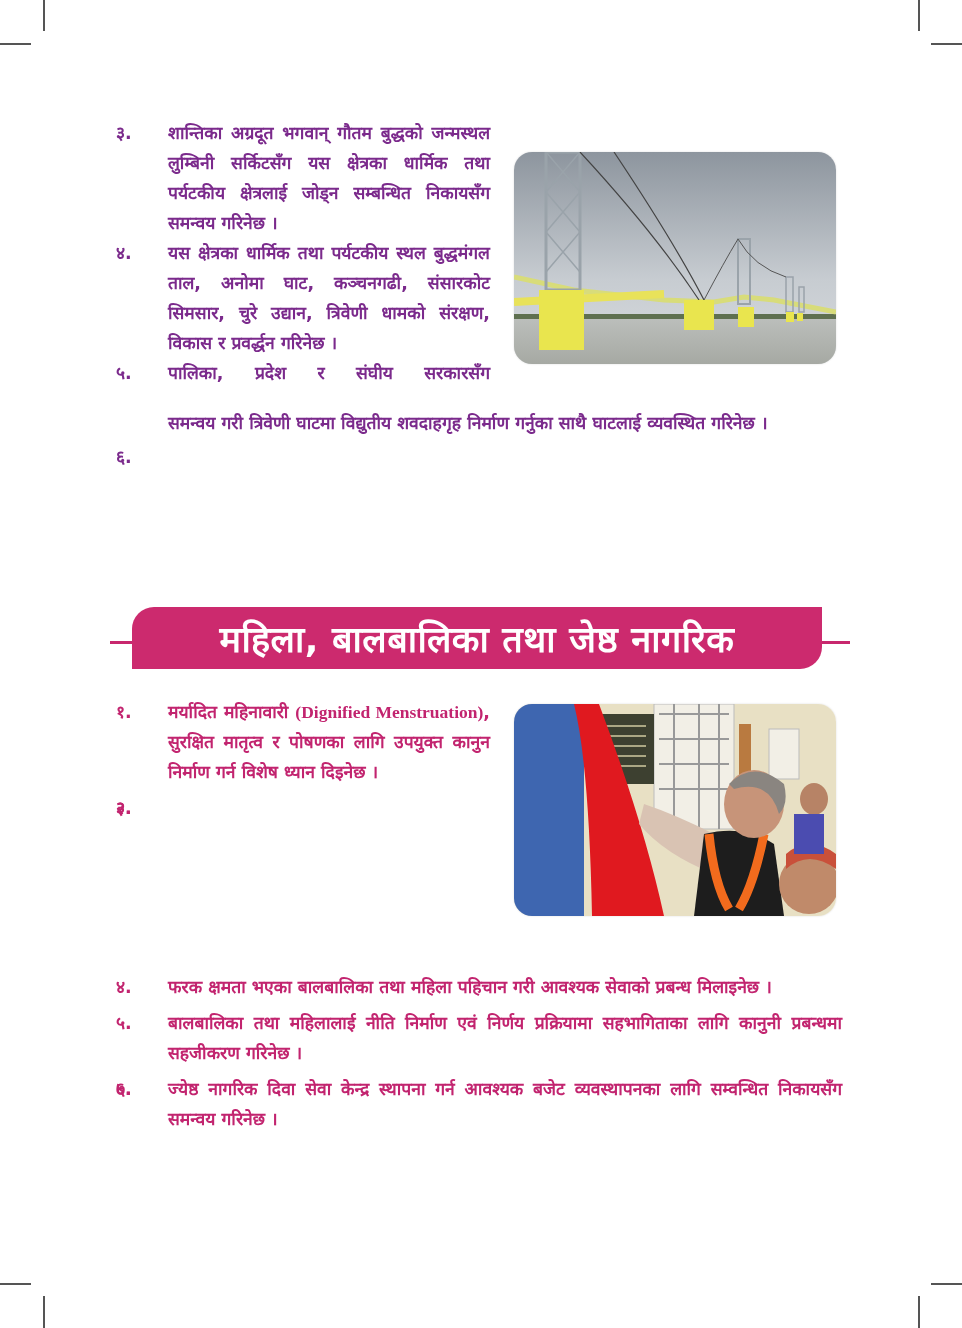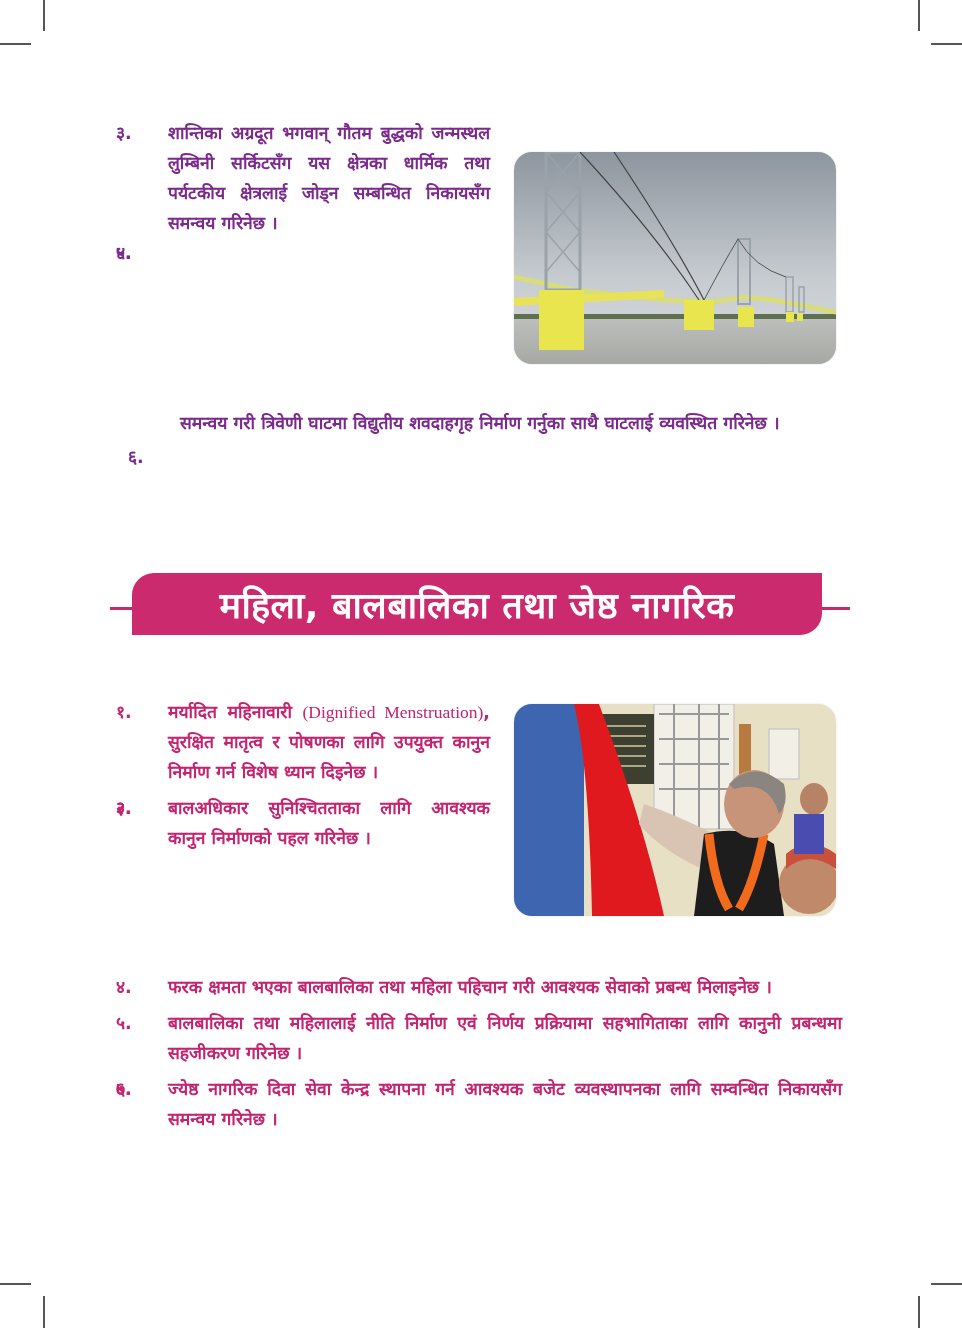--- a/index.html
+++ b/index.html
@@ -4,23 +4,23 @@
 <style>
   html, body { margin: 0; padding: 0; }
   body { width: 962px; height: 1328px; background: #ffffff; position: relative; overflow: hidden;
          font-family: "DejaVu Sans", sans-serif; }
   .crop { position: absolute; background: #555; }
   .list { position: absolute; margin: 0; padding: 0; list-style: none; }
   .item { position: relative; padding-left: 52px; font-weight: bold; font-size: 17.5px; line-height: 30px; text-align: justify; }
   .num { position: absolute; left: 0; top: 0; }
   .purple { color: #7b2a8c; }
   .magenta { color: #c2246f; }
-  .latin { font-family: "Liberation Serif", serif; font-weight: normal; }
+  .latin { font-family: "Liberation Serif", serif; font-weight: bold; }
   .photo { position: absolute; border-radius: 18px; overflow: hidden; box-shadow: 0 0 2px rgba(0,0,0,0.15); }
-  .header-wrap { position: absolute; left: 110px; top: 573px; width: 740px; height: 62px; }
+  .header-wrap { position: absolute; left: 110px; top: 607px; width: 740px; height: 62px; }
   .header-line { position: absolute; top: 34px; height: 3px; background: #c8286e; }
   .header-bar { position: absolute; left: 22px; top: 0; width: 690px; height: 62px; background: #cc2a6e;
                 border-radius: 22px 0 22px 0; display: flex; align-items: center; justify-content: center; }
   .header-title { color: #ffffff; font-weight: bold; font-size: 36px; letter-spacing: 0.5px; font-family: "DejaVu Sans", sans-serif; }
 </style>
 </head>
 <body>
 
 <div class="crop" style="left:43px;top:0;width:2px;height:31px;"></div>
 <div class="crop" style="left:0;top:43px;width:31px;height:2px;"></div>
@@ -69,26 +69,28 @@
   </svg>
 </div>
 
 <ul class="list purple" style="left:116px;top:118px;width:374px;">
   <li class="item">
     <span class="num">३.</span>
     <span>शान्तिका अग्रदूत भगवान् गौतम बुद्धको जन्मस्थल लुम्बिनी सर्किटसँग यस क्षेत्रका धार्मिक तथा पर्यटकीय क्षेत्रलाई जोड्न सम्बन्धित निकायसँग समन्वय गरिनेछ ।</span>
   </li>
   <li class="item">
     <span class="num">४.</span>
+    <span>यस क्षेत्रका धार्मिक तथा पर्यटकीय स्थल बुद्धमंगल ताल, अनोमा घाट, कञ्चनगढी, संसारकोट सिमसार, चुरे उद्यान, त्रिवेणी धामको संरक्षण, विकास र प्रवर्द्धन गरिनेछ ।</span>
   </li>
   <li class="item">
     <span class="num">५.</span>
+    <span style="display:block;text-align-last:justify;">पालिका, प्रदेश र संघीय सरकारसँग</span>
   </li>
 </ul>
-<ul class="list purple" style="left:116px;top:408px;width:726px;margin-left:12px;">
+<ul class="list purple" style="left:116px;top:408px;width:726px;">
   <li class="item">
     <span>समन्वय गरी त्रिवेणी घाटमा विद्युतीय शवदाहगृह निर्माण गर्नुका साथै घाटलाई व्यवस्थित गरिनेछ ।</span>
   </li>
   <li class="item" style="margin-top:4px;">
     <span class="num">६.</span>
   </li>
 </ul>
 
 <div class="header-wrap">
   <div class="header-line" style="left:0;width:24px;"></div>
@@ -125,21 +127,20 @@
   <li class="item">
     <span class="num">१.</span>
     <span>मर्यादित महिनावारी</span>
     <span class="latin">(Dignified Menstruation)</span><span>, सुरक्षित मातृत्व र पोषणका लागि उपयुक्त कानुन निर्माण गर्न विशेष ध्यान दिइनेछ ।</span>
   </li>
   <li class="item" style="margin-top:6px;">
     <span class="num">२.</span>
   </li>
   <li class="item" style="margin-top:6px;">
     <span class="num">३.</span>
-    <span>बालअधिकार सुनिश्चितताका लागि आवश्यक कानुन निर्माणको पहल गरिनेछ ।</span>
   </li>
 </ul>
 
 <ul class="list magenta" style="left:116px;top:972px;width:726px;">
   <li class="item">
     <span class="num">४.</span>
     <span>फरक क्षमता भएका बालबालिका तथा महिला पहिचान गरी आवश्यक सेवाको प्रबन्ध मिलाइनेछ ।</span>
   </li>
   <li class="item" style="margin-top:6px;">
     <span class="num">५.</span>

